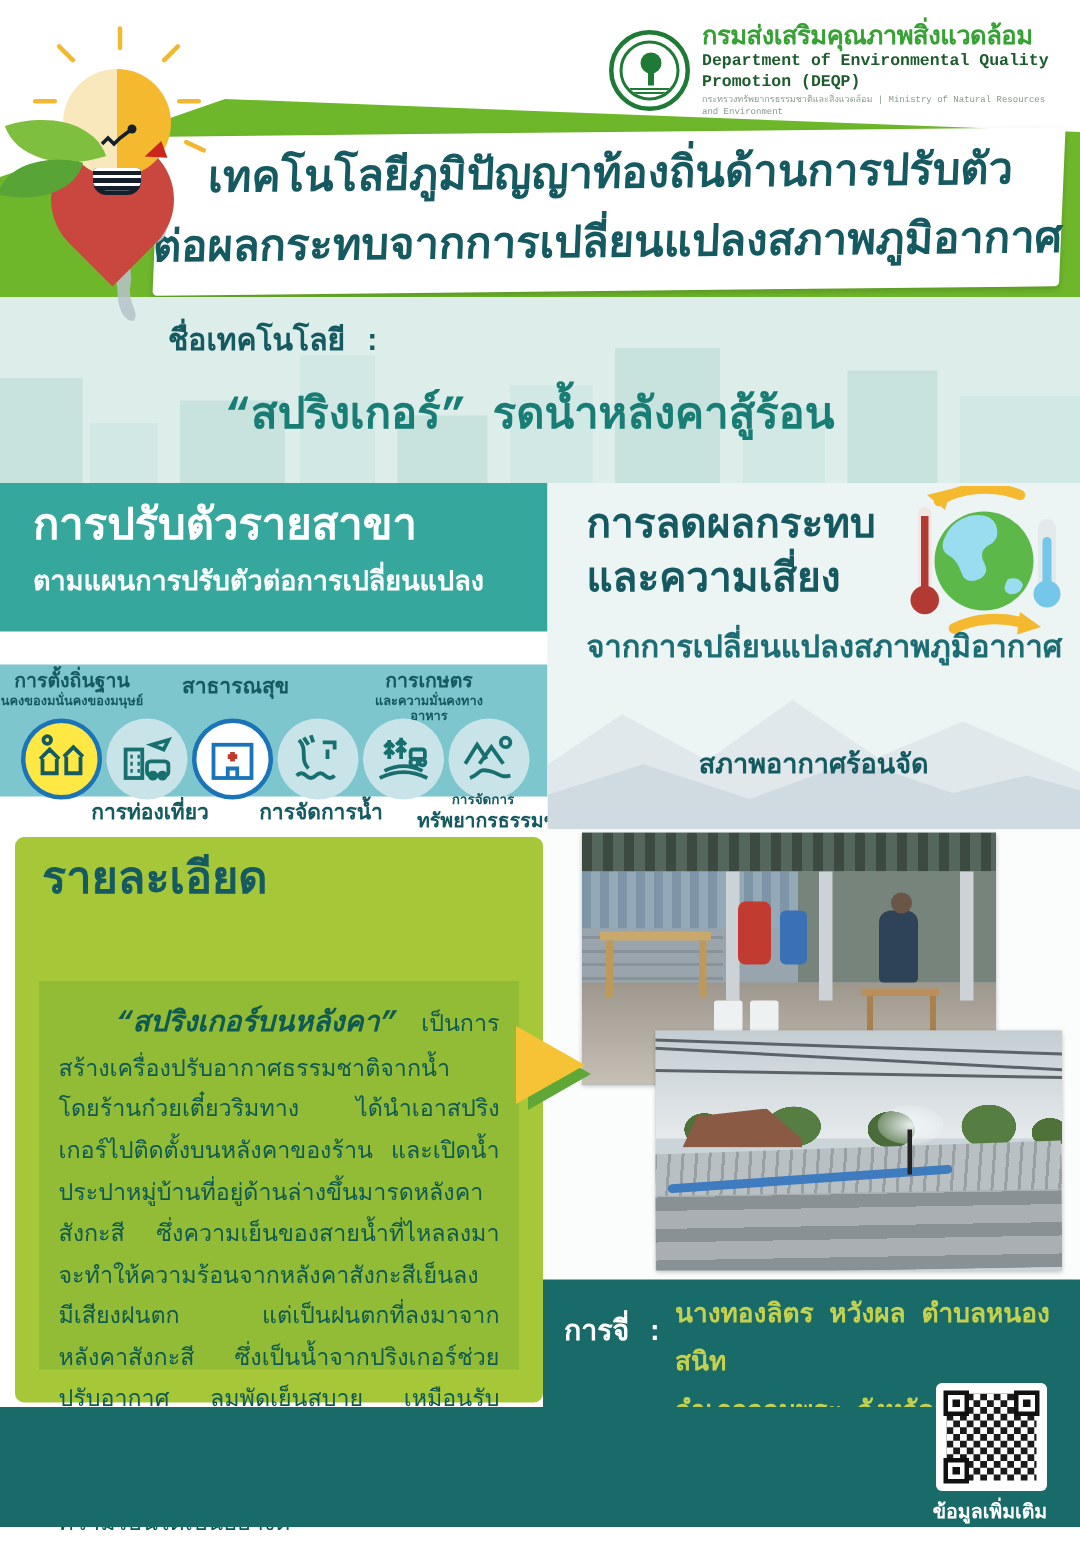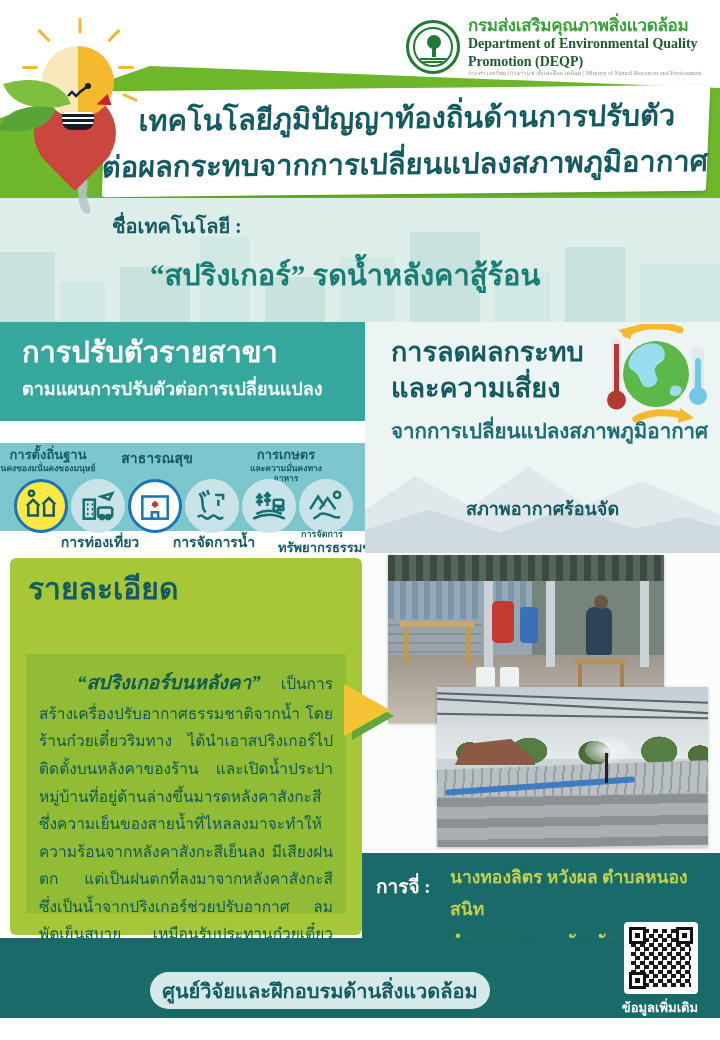--- a/index.html
+++ b/index.html
@@ -1,31 +1,31 @@
 <!DOCTYPE html>
 <html lang="th"><head>
 <meta charset="utf-8">
 <style>
   html,body{margin:0;padding:0;background:#fff;}
   *{box-sizing:border-box;}
   .page{position:relative;width:720px;height:1040px;overflow:hidden;background:#fff;
-        font-family:Liberation Serif, serif;}
+        font-family:Liberation Mono, monospace;}
   .abs{position:absolute;}
 
   
   .logo{top:16px;right:14px;width:300px;height:62px;display:flex;align-items:center;gap:8px;}
   .emblem{width:54px;height:54px;border-radius:50%;border:3px solid #1E7A34;background:#fff;
           display:flex;align-items:center;justify-content:center;flex-shrink:0;}
   .emblem-inner{width:40px;height:40px;border-radius:50%;border:2px solid #1E7A34;background:#fff;position:relative;overflow:hidden;}
   .tree{position:absolute;left:12px;top:6px;width:14px;height:14px;border-radius:50%;background:#1E7A34;}
   .trunk{position:absolute;left:17px;top:16px;width:4px;height:12px;background:#1E7A34;}
   .waves{position:absolute;left:5px;top:28px;width:28px;height:6px;
          background:repeating-linear-gradient(0deg,#1E7A34 0 1.5px,transparent 1.5px 3px);}
   .org-th{font-size:17px;font-weight:bold;color:#37A135;line-height:1.15;letter-spacing:-.3px;}
-  .org-en{font-size:14px;font-weight:bold;color:#1E5C2E;line-height:1.25;}
+  .org-en{font-size:11px;font-weight:bold;color:#1E5C2E;line-height:1.25;}
   .org-min{font-size:6px;color:#8a9a8c;line-height:1.3;}
 
   
   .band{top:66px;left:0;width:720px;height:132px;background:#6EB72B;
         clip-path:polygon(150px 0,100% 22px,100% 100%,0 100%,0 52px);}
   .titlebox{top:88px;left:104px;width:604px;height:106px;background:#fff;
             transform:skewX(-3deg) rotate(-.6deg);border-radius:3px;
             display:flex;flex-direction:column;justify-content:center;align-items:center;
             box-shadow:0 2px 4px rgba(0,0,0,.18);}
   .titlebox div{font-size:29px;font-weight:bold;color:#145A60;line-height:1.6;white-space:nowrap;}
@@ -357,21 +357,20 @@
   </div>
 
   <div class="abs loc-box">
     <div class="loc-label">การจี่ :</div>
     <div class="loc-val">
       <span>นางทองลิตร หวังผล ตำบลหนองสนิท</span><br><span>อำเภอจอมพระ จังหวัดสุรินทร์</span>
     </div>
   </div>
 
   <div class="abs footer"></div>
-  <div class="abs pill">ศูนย์วิจัยและฝึกอบรมด้านสิ่งแวดล้อม</div>
   <div class="abs qr">
     <div class="qr-body">
       <div class="finder" style="left:-2px;top:-2px;"></div>
       <div class="finder" style="right:-2px;top:-2px;"></div>
       <div class="finder" style="left:-2px;bottom:-2px;"></div>
     </div>
   </div>
   <div class="abs qr-cap">ข้อมูลเพิ่มเติม</div>
 
 </div>

